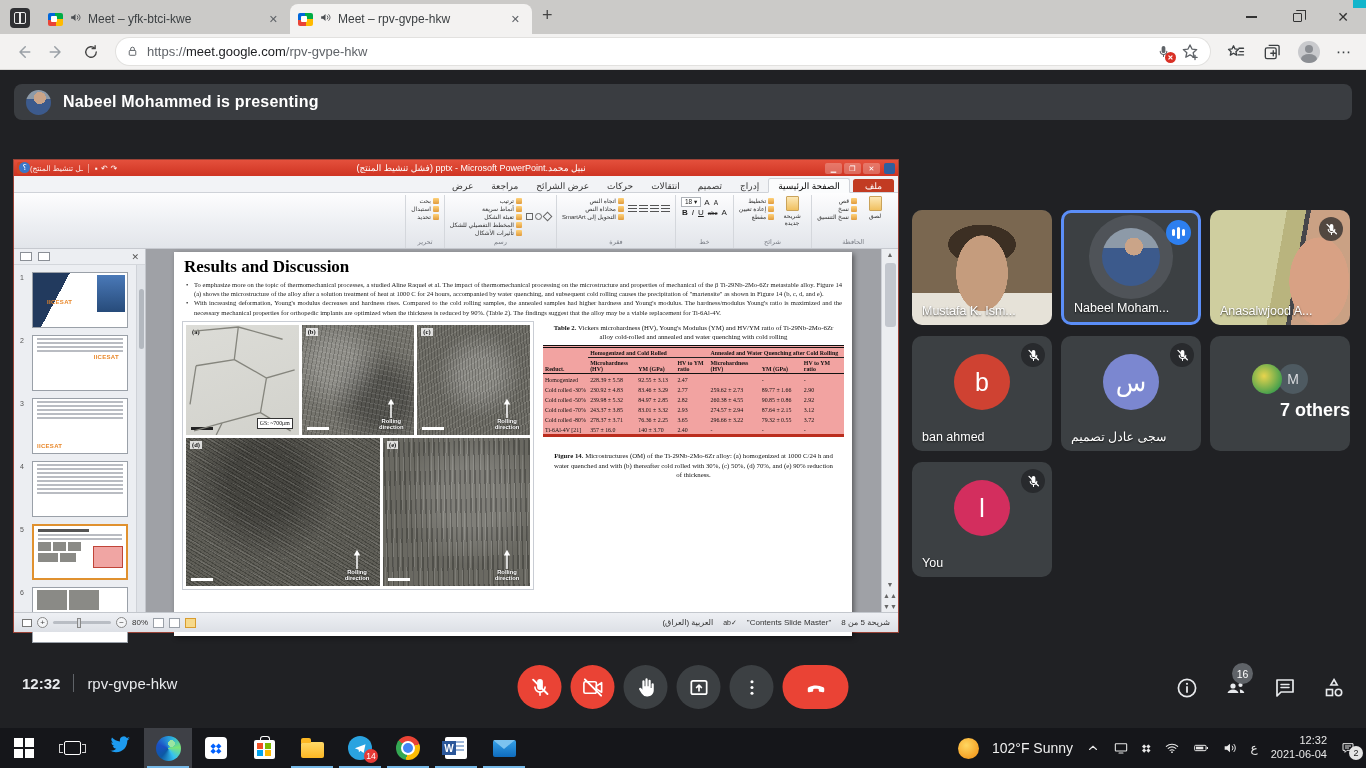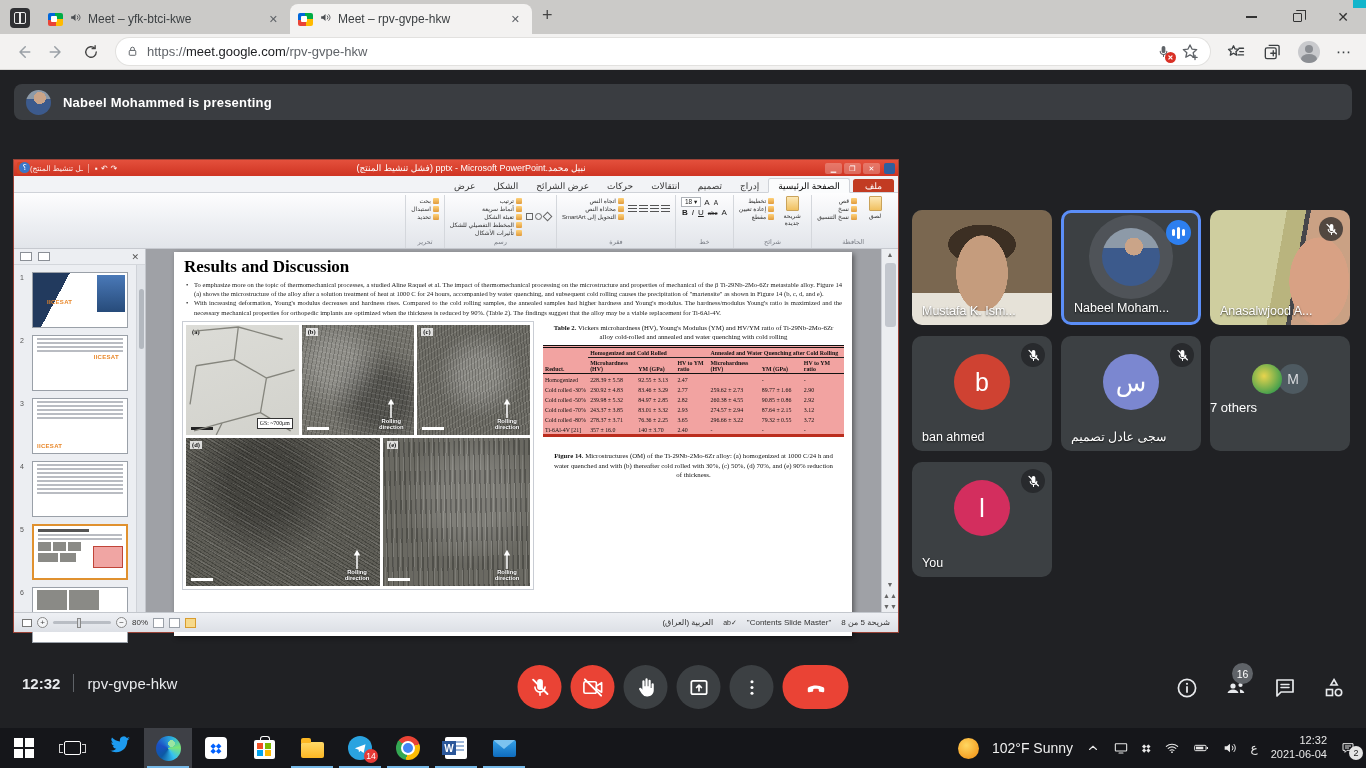--- a/index.html
+++ b/index.html
@@ -48,21 +48,21 @@
   .avatar-edge::before{content:"";position:absolute;left:7px;top:4px;width:8px;height:8px;border-radius:50%;background:#8b8e93;}
   .avatar-edge::after{content:"";position:absolute;left:3px;top:13px;width:16px;height:10px;border-radius:50%;background:#8b8e93;}
   .dots{font-size:15px;color:#3c4043;letter-spacing:1px;}
 
   
   .meet-bg{position:absolute;left:0;top:70px;width:1366px;height:658px;background:#202124;}
   .banner{position:absolute;left:14px;top:84px;width:1338px;height:36px;background:#3a3d41;
     border-radius:8px;display:flex;align-items:center;padding:0 12px;gap:12px;}
   .banner-av{width:25px;height:25px;border-radius:50%;
     background:radial-gradient(circle 6px at 55% 32%,#caa488 0 99%,transparent),linear-gradient(180deg,#8d9aa8 0 35%,#3c5a8c 35% 100%);}
-  .banner-text{color:#fff;font-size:13px;font-weight:bold;letter-spacing:.2px;}
+  .banner-text{color:#fff;font-size:16px;font-weight:bold;letter-spacing:.2px;}
 
   
   .tiles{position:absolute;left:912px;top:210px;width:438px;height:367px;display:grid;
     grid-template-columns:repeat(3,140px);grid-auto-rows:115px;column-gap:9px;row-gap:11px;}
   .tile{position:relative;background:#3c4043;border-radius:10px;overflow:hidden;}
   .tile.speaker{border:3px solid #5b8ef8;}
   .tphoto{position:absolute;inset:0;}
   .ph-mustafa{background:radial-gradient(ellipse 26px 38px at 50% 55%,#c59c7d 0 99%,transparent 100%),
     radial-gradient(ellipse 34px 20px at 50% 30%,#3c2f23 0 99%,transparent 100%),
     linear-gradient(180deg,#7a6750 0 72%,#e6e2d8 72% 100%);}
@@ -85,21 +85,21 @@
     background:rgba(32,33,36,.7);display:flex;align-items:center;justify-content:center;}
   .micoff svg{width:15px;height:15px;}
   .audio-ind{position:absolute;top:7px;right:7px;width:25px;height:25px;border-radius:50%;background:#2d7ff0;
     display:flex;align-items:center;justify-content:center;gap:2px;}
   .audio-ind i{width:3px;background:#fff;border-radius:2px;height:7px;}
   .audio-ind i:nth-child(2){height:12px;}
   .others-wrap{position:absolute;left:0;right:0;top:28px;display:flex;justify-content:center;}
   .mini{width:30px;height:30px;border-radius:50%;}
   .m1{background:radial-gradient(circle at 40% 40%,#e8d44d,#3f9e4d 75%);margin-right:-4px;z-index:1;}
   .m2{background:#4e5a61;color:#d8dadd;font-size:14px;display:flex;align-items:center;justify-content:center;}
-  .others-label{position:absolute;left:0;right:0;top:64px;text-align:left;color:#fff;font-size:13px;font-weight:400;}
+  .others-label{position:absolute;left:0;right:0;top:64px;text-align:right;color:#fff;font-size:18px;font-weight:700;}
 
   
   .ctrl-left{position:absolute;left:22px;top:674px;display:flex;align-items:center;color:#e8eaed;font-size:15px;}
   .ctrl-left .clock{font-weight:bold;}
   .ctrl-left .div{width:1px;height:18px;background:#5f6368;margin:0 13px;}
   .ctrl-center{position:absolute;left:50%;top:665px;transform:translateX(-50%);display:flex;align-items:center;gap:9px;}
   .cbtn{width:44px;height:44px;border-radius:50%;display:flex;align-items:center;justify-content:center;}
   .cbtn svg{width:23px;height:23px;}
   .cbtn.red{background:#ea4335;}
   .cbtn.dark{background:#3c4043;}
@@ -410,21 +410,21 @@
       </span>
     </div>
     <div class="pp-tabs" id="ppTabs">
         <div class="rtab file">ملف</div>
         <div class="rtab activeTab">الصفحة الرئيسية</div>
         <div class="rtab">إدراج</div>
         <div class="rtab">تصميم</div>
         <div class="rtab">انتقالات</div>
         <div class="rtab">حركات</div>
         <div class="rtab">عرض الشرائح</div>
-        <div class="rtab">الشكل</div>
+        <div class="rtab">مراجعة</div>
         <div class="rtab">عرض</div>
       </div>
     <div class="pp-help">؟</div>
     <div class="pp-ribbon" id="ppRibbon">
         <div class="rgroup">
           <div class="rg-content">
             <div class="rg-big">
               <div class="rg-bigicon"></div>
               <div>لصق</div>
             </div>

